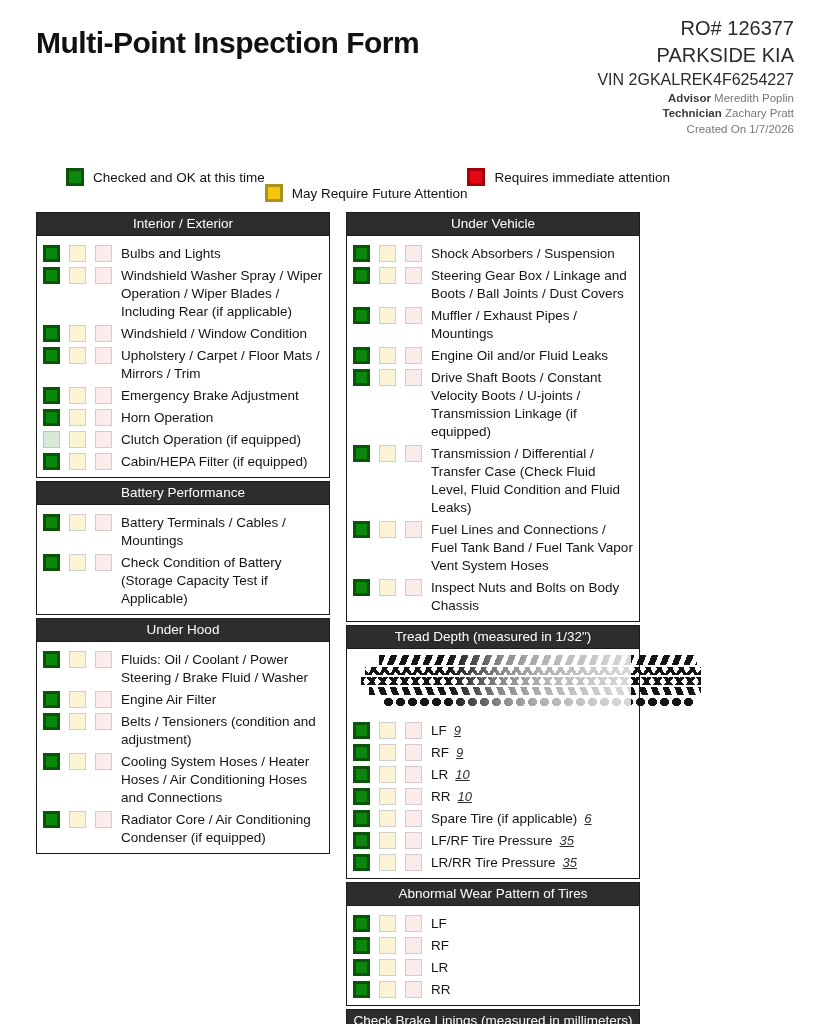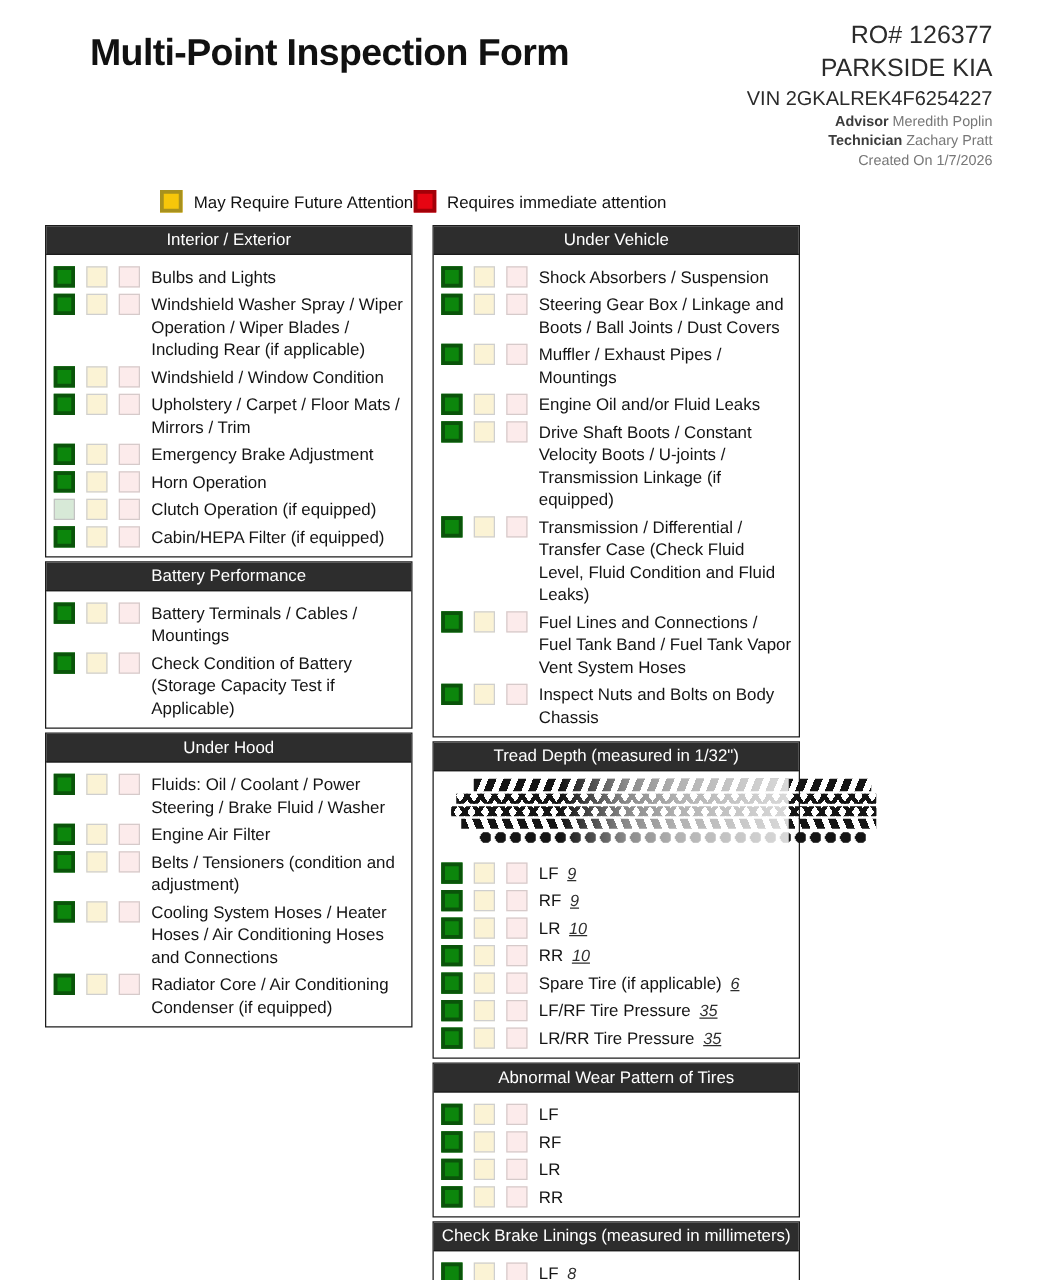--- a/index.html
+++ b/index.html
@@ -5,34 +5,34 @@
   html,body{margin:0;padding:0;background:#fff;}
   body{
     width:834px;height:1024px;
     font-family:"Liberation Sans","DejaVu Sans",sans-serif;
     color:#1a1a1a;position:relative;overflow:hidden;
   }
   .page{padding:16px 40px 0 36px;box-sizing:border-box;}
 
   
   .top{display:flex;justify-content:space-between;align-items:flex-start;}
-  .title{font-size:30px;font-weight:700;letter-spacing:-0.5px;margin-top:10px;color:#111;margin-left:36px;}
+  .title{font-size:30px;font-weight:700;letter-spacing:-0.5px;margin-top:10px;color:#111;}
   .hdr-right{text-align:right;line-height:1.25;}
   .ro{font-size:20px;color:#2b2b2b;}
   .dealer{font-size:20px;color:#2b2b2b;margin-top:2px;}
   .vinline{font-size:16px;color:#2b2b2b;margin-top:2px;}
   .meta{font-size:11.5px;color:#777;margin-top:1px;}
   .meta .mlabel{font-weight:700;color:#3c3c3c;}
 
   
   .legend{display:flex;align-items:center;margin:16px 0 10px 30px;}
   .legend-item{display:flex;align-items:center;}
   .legend-item + .legend-item{margin-left:0;}
   .li-1{margin-left:0;}
-  .li-2{margin-left:62px;}
+  .li-2{margin-left:62px;margin-top:32px;}
   .li-3{margin-left:118px;}
   .sw{width:12px;height:12px;border:3px solid #000;margin-right:9px;flex:none;}
   .legend-label{font-size:13.5px;color:#111;}
 
   
   .cols{display:flex;gap:16px;align-items:flex-start;}
   .col{width:294px;flex:none;}
   .sec{border:1px solid #1c1c1c;margin-bottom:3px;background:#fff;}
   .sec-h{
     background:#2d2d2d;color:#fff;text-align:center;
@@ -88,20 +88,24 @@
       <div class="ro">RO# 126377</div>
       <div class="dealer">PARKSIDE KIA</div>
       <div class="vinline"><span>VIN</span> <span>2GKALREK4F6254227</span></div>
       <div class="meta"><span class="mlabel">Advisor</span> <span>Meredith Poplin</span></div>
       <div class="meta"><span class="mlabel">Technician</span> <span>Zachary Pratt</span></div>
       <div class="meta">Created On 1/7/2026</div>
     </div>
   </div>
 
   <div class="legend">
+    <div class="legend-item li-1">
+      <span class="sw" style="background: rgb(12, 134, 12); border-color: rgb(10, 84, 10);"></span>
+      <span class="legend-label">Checked and OK at this time</span>
+    </div>
     <div class="legend-item li-2">
       <span class="sw" style="background: rgb(246, 198, 10); border-color: rgb(168, 145, 30);"></span>
       <span class="legend-label">May Require Future Attention</span>
     </div>
     <div class="legend-item li-3">
       <span class="sw" style="background: rgb(230, 5, 18); border-color: rgb(163, 0, 8);"></span>
       <span class="legend-label">Requires immediate attention</span>
     </div>
   </div>
 

